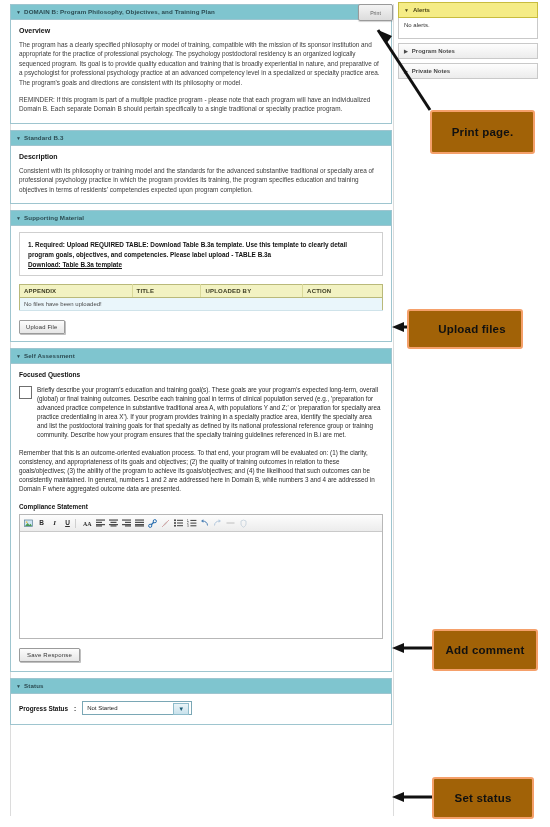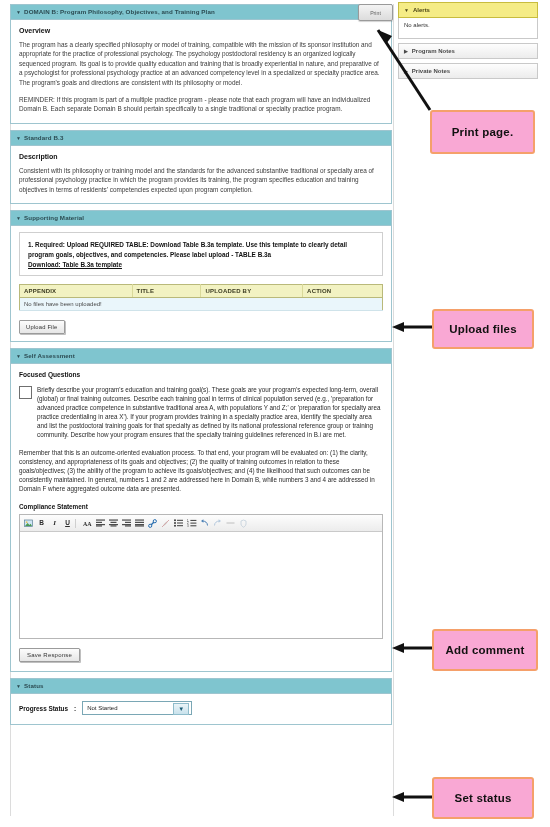--- a/index.html
+++ b/index.html
@@ -189,21 +189,21 @@
     border-radius:2px;
     display:flex;align-items:center;justify-content:center;
     font-size:5.2px;color:#5f5f5f;
     box-shadow:0 1px 1px rgba(0,0,0,.18);
   }
 
   
   .callout{
     position:absolute;
     border:2px solid #f5a06a;
-    background:#f9a8d4;
+    background:#a16207;
     border-radius:3px;
     display:flex;align-items:center;justify-content:center;
     font-size:11.5px;
     font-weight:bold;
     color:#111;
     letter-spacing:.2px;
   }
   .anno-svg{position:absolute;left:0;top:0;width:550px;height:827px;pointer-events:none;}
   .leftcol-border{
     position:absolute;left:10px;top:4px;width:382px;height:812px;
@@ -472,21 +472,21 @@
     <line x1="432" y1="648" x2="398" y2="648" stroke="#111" stroke-width="3"></line>
     <polygon points="392,648 404,643 404,653" fill="#111"></polygon>
 
     <line x1="432" y1="797" x2="398" y2="797" stroke="#111" stroke-width="3"></line>
     <polygon points="392,797 404,792 404,802" fill="#111"></polygon>
   </svg>
 
   <div class="callout" style="left:430px;top:110px;width:101px;height:40px;">
     <span>Print page.</span>
   </div>
-  <div class="callout" style="left:432px;top:309px;width:98px;height:36px;">
+  <div class="callout" style="left:407px;top:309px;width:98px;height:36px;padding-left:14px;">
     <span>Upload files</span>
   </div>
   <div class="callout" style="left:432px;top:777px;width:98px;height:38px;">
     <span>Set status</span>
   </div>
   <div class="callout" style="left:432px;top:629px;width:102px;height:38px;">
     <span>Add comment</span>
   </div>
 
 </div>

